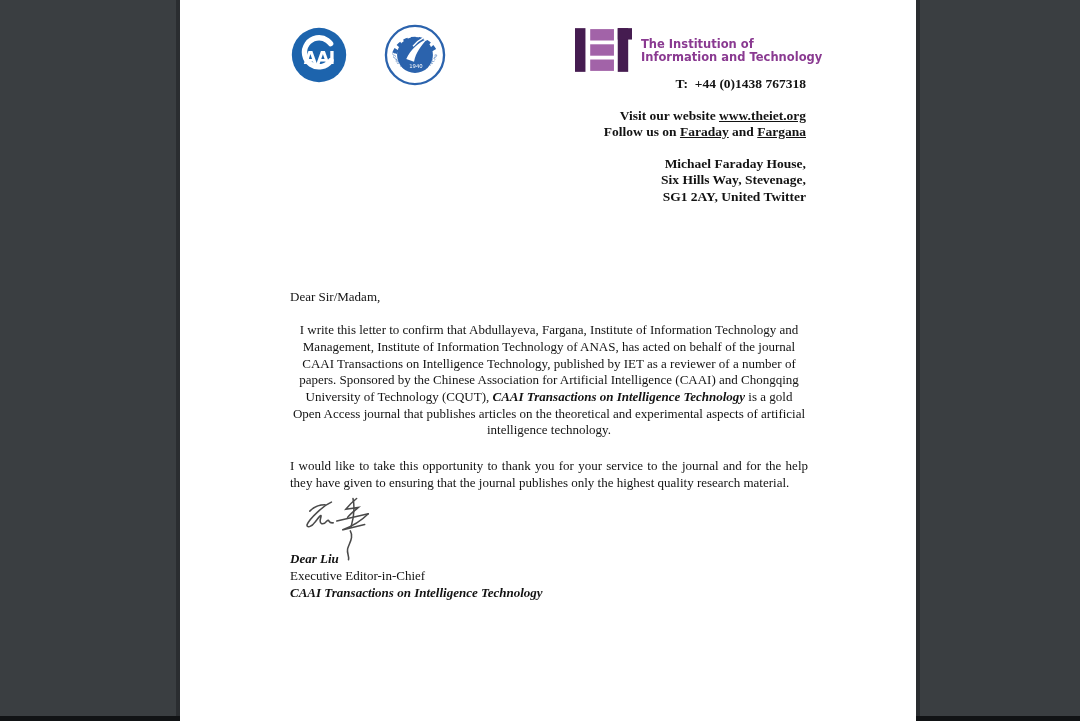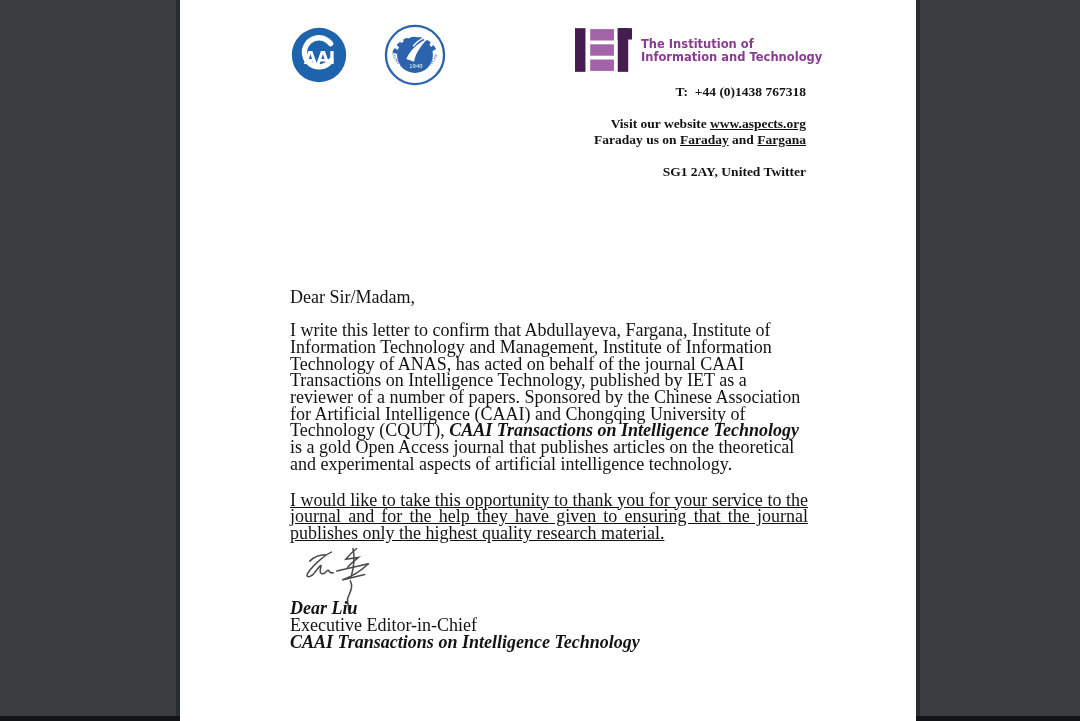--- a/index.html
+++ b/index.html
@@ -37,37 +37,37 @@
   .iet-blocks svg { display: block; }
   .iet-name {
     font-family: "DejaVu Sans", "Liberation Sans", sans-serif;
     font-weight: bold; color: #8a3a91;
     font-size: 11.5px; line-height: 13px; letter-spacing: 0;
     transform: translateY(1px);
   }
 
   
   .contact-block {
-    position: absolute; top: 84px; right: 110px;
+    position: absolute; top: 76px; right: 110px;
     text-align: right; font-weight: bold;
     font-size: 13.5px; line-height: 16.5px;
     white-space: nowrap;
   }
   .contact-block .group { margin-top: 15px; }
   .contact-block .phone { white-space: pre; }
   .doc-link { text-decoration: underline; color: inherit; cursor: pointer; }
 
   
   .letter-body {
     position: absolute; left: 110px; top: 289px; width: 518px;
-    font-size: 18px; line-height: 16.7px;
+    font-size: 13px; line-height: 16.7px;
   }
   .letter-body p { margin: 0; }
-  .para1 { margin-top: 16.5px !important; text-align: left; }
-  .para2 { margin-top: 19px !important; text-align: justify; text-decoration: underline; }
+  .para1 { margin-top: 16.5px !important; text-align: center; }
+  .para2 { margin-top: 19px !important; text-align: justify; }
   .closing { margin-top: 58px !important; }
   .journal-title { font-weight: bold; font-style: italic; }
 
   .signature { display: block; margin: 2px 0 0 8px; }
   .signer-block { margin-top: -16px; line-height: 17px; }
   .signer-name { font-weight: bold; font-style: italic; }
   .signer-title { font-weight: normal; }
   .signer-journal { font-weight: bold; font-style: italic; }
 </style>
 </head>
@@ -117,24 +117,26 @@
       </span>
       <span class="iet-name">
         <div>The Institution of</div>
         <div>Information and Technology</div>
       </span>
     </div>
 
     <div class="contact-block">
       <div class="phone">T:  +44 (0)1438 767318</div>
       <div class="group">
-        <div><span>Visit our website </span><span class="doc-link">www.aspects.org</span></div>
-        <div><span>Faraday us on </span><span class="doc-link">Faraday</span><span> and </span><span class="doc-link">Fargana</span></div>
+        <div><span>Visit our website </span><span class="doc-link">www.theiet.org</span></div>
+        <div><span>Follow us on </span><span class="doc-link">Faraday</span><span> and </span><span class="doc-link">Fargana</span></div>
       </div>
       <div class="group">
+        <div>Michael Faraday House,</div>
+        <div>Six Hills Way, Stevenage,</div>
         <div>SG1 2AY, United Twitter</div>
       </div>
     </div>
 
     <div class="letter-body">
       <p class="salutation">Dear Sir/Madam,</p>
       <p class="para1"><span>I write this letter to confirm that Abdullayeva, Fargana, Institute of Information Technology and Management, Institute of Information Technology of ANAS, has acted on behalf of the journal CAAI Transactions on Intelligence Technology, published by IET as a reviewer of a number of papers. Sponsored by the Chinese Association for Artificial Intelligence (CAAI) and Chongqing University of Technology (CQUT), </span><span class="journal-title">CAAI Transactions on Intelligence Technology</span><span> is a gold Open Access journal that publishes articles on the theoretical and experimental aspects of artificial intelligence technology.</span></p>
       <p class="para2">I would like to take this opportunity to thank you for your service to the journal and for the help they have given to ensuring that the journal publishes only the highest quality research material.</p>
 
       <svg class="signature" width="92" height="72" viewBox="0 0 100 80" fill="none" stroke="#4a4a4a" stroke-width="1.7" stroke-linecap="round">

